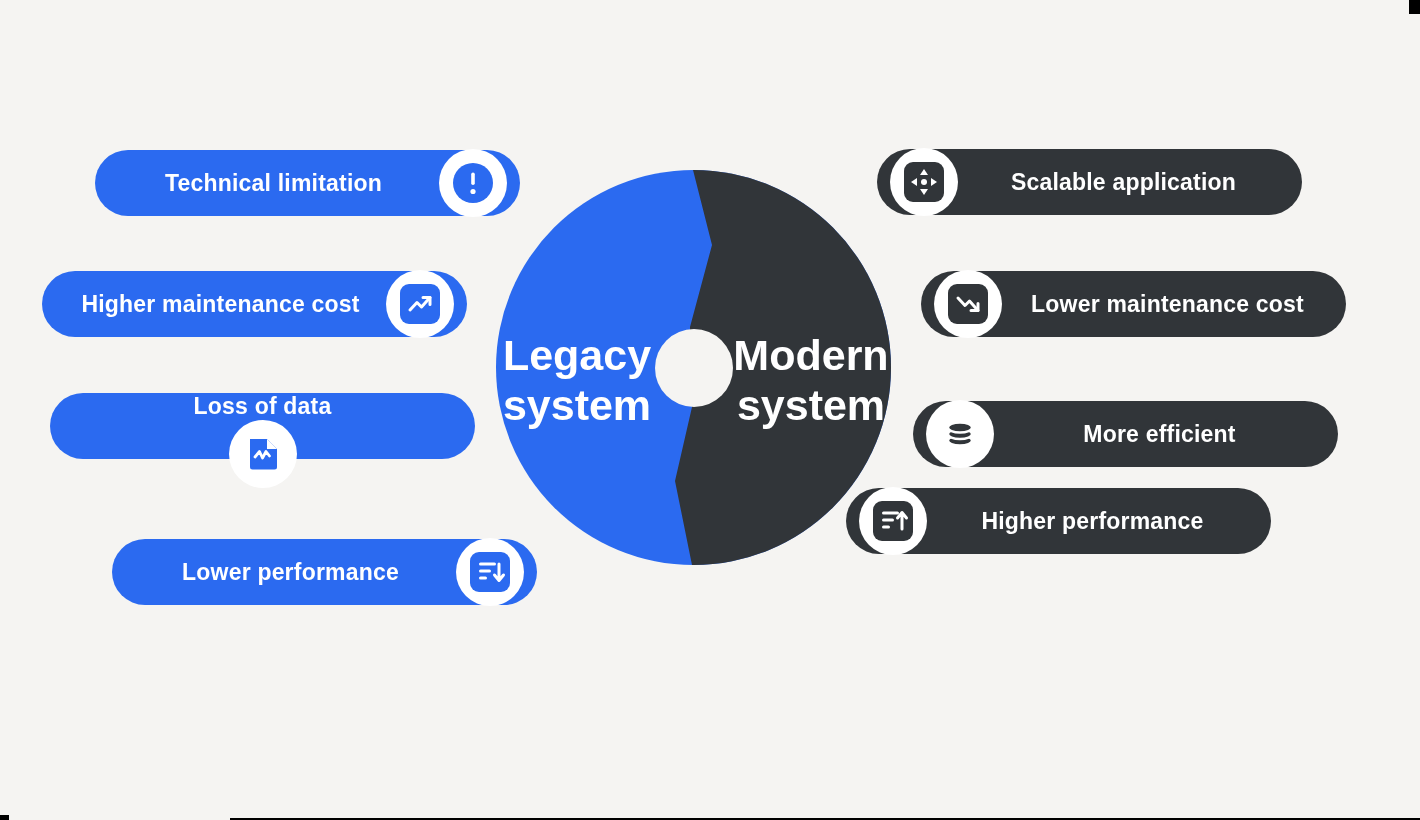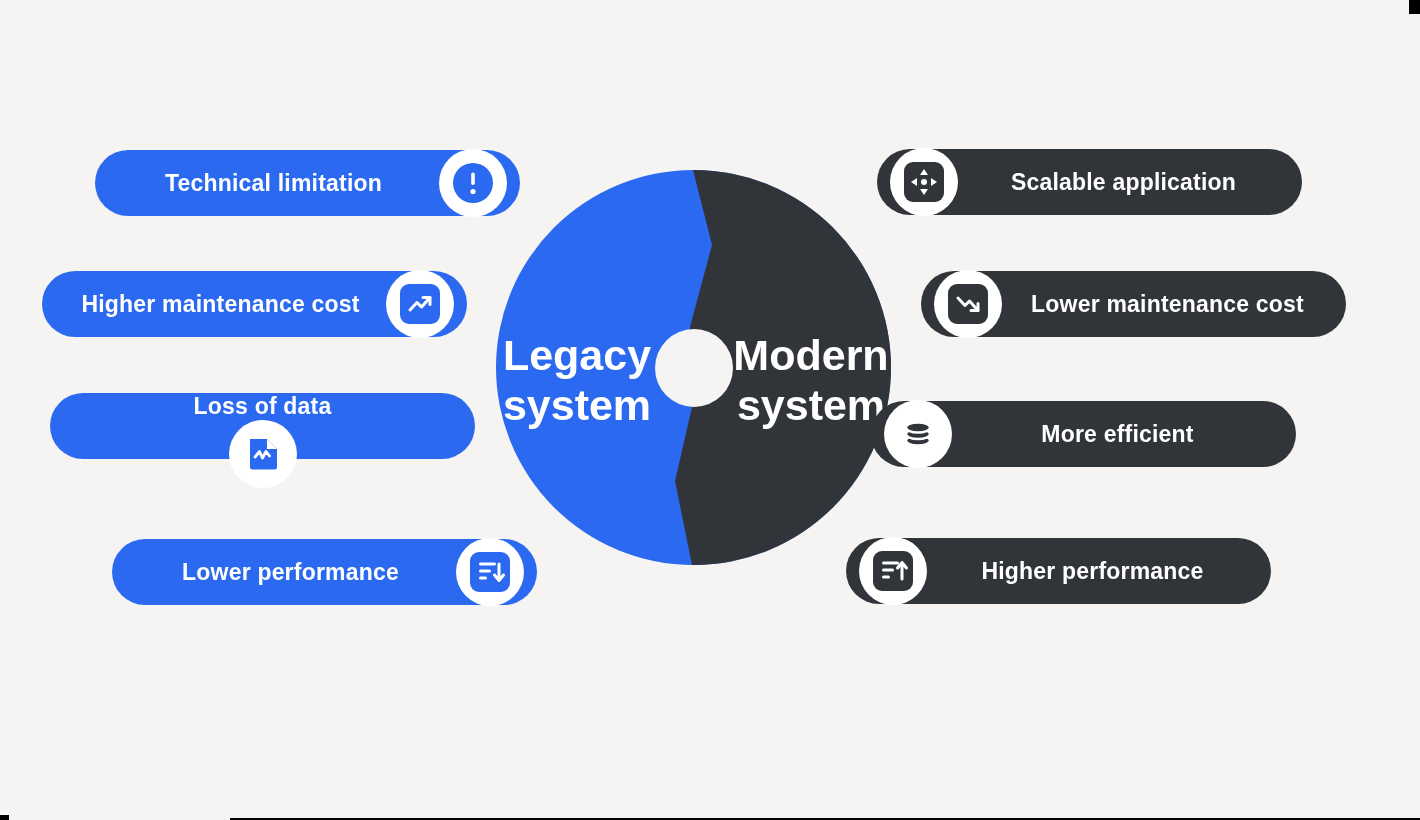--- a/index.html
+++ b/index.html
@@ -15,22 +15,22 @@
   .icon-circle { flex:0 0 68px; width:68px; height:68px; border-radius:50%; background:#fff;
                  display:flex; align-items:center; justify-content:center; }
 
   
   .l1 { left:95px;  top:150px; }
   .l2 { left:42px;  top:271px; }
   .l3 { left:50px;  top:393px;flex-direction:column; }
   .l4 { left:112px; top:515px;margin-top:24px; }
   .r1 { left:877px; top:149px; }
   .r2 { left:921px; top:271px; }
-  .r3 { left:871px; top:401px; }
-  .r4 { left:846px; top:538px;justify-content:space-between; }
+  .r3 { left:913px; top:401px; }
+  .r4 { left:846px; top:488px;justify-content:space-between; }
 
   .center-svg { position:absolute; left:496px; top:170px; }
   .center-label { position:absolute; top:330px; color:#fff; font-weight:700; font-size:43px;
                   line-height:1.17; text-align:center; }
   .center-label.legacy { left:497px; width:160px; }
   .center-label.modern { left:730px; width:162px; }
 
   
   .artifact { position:absolute; background:#000; }
   .artifact.top-right   { left:1409px; top:0;     width:11px;   height:14px; }

